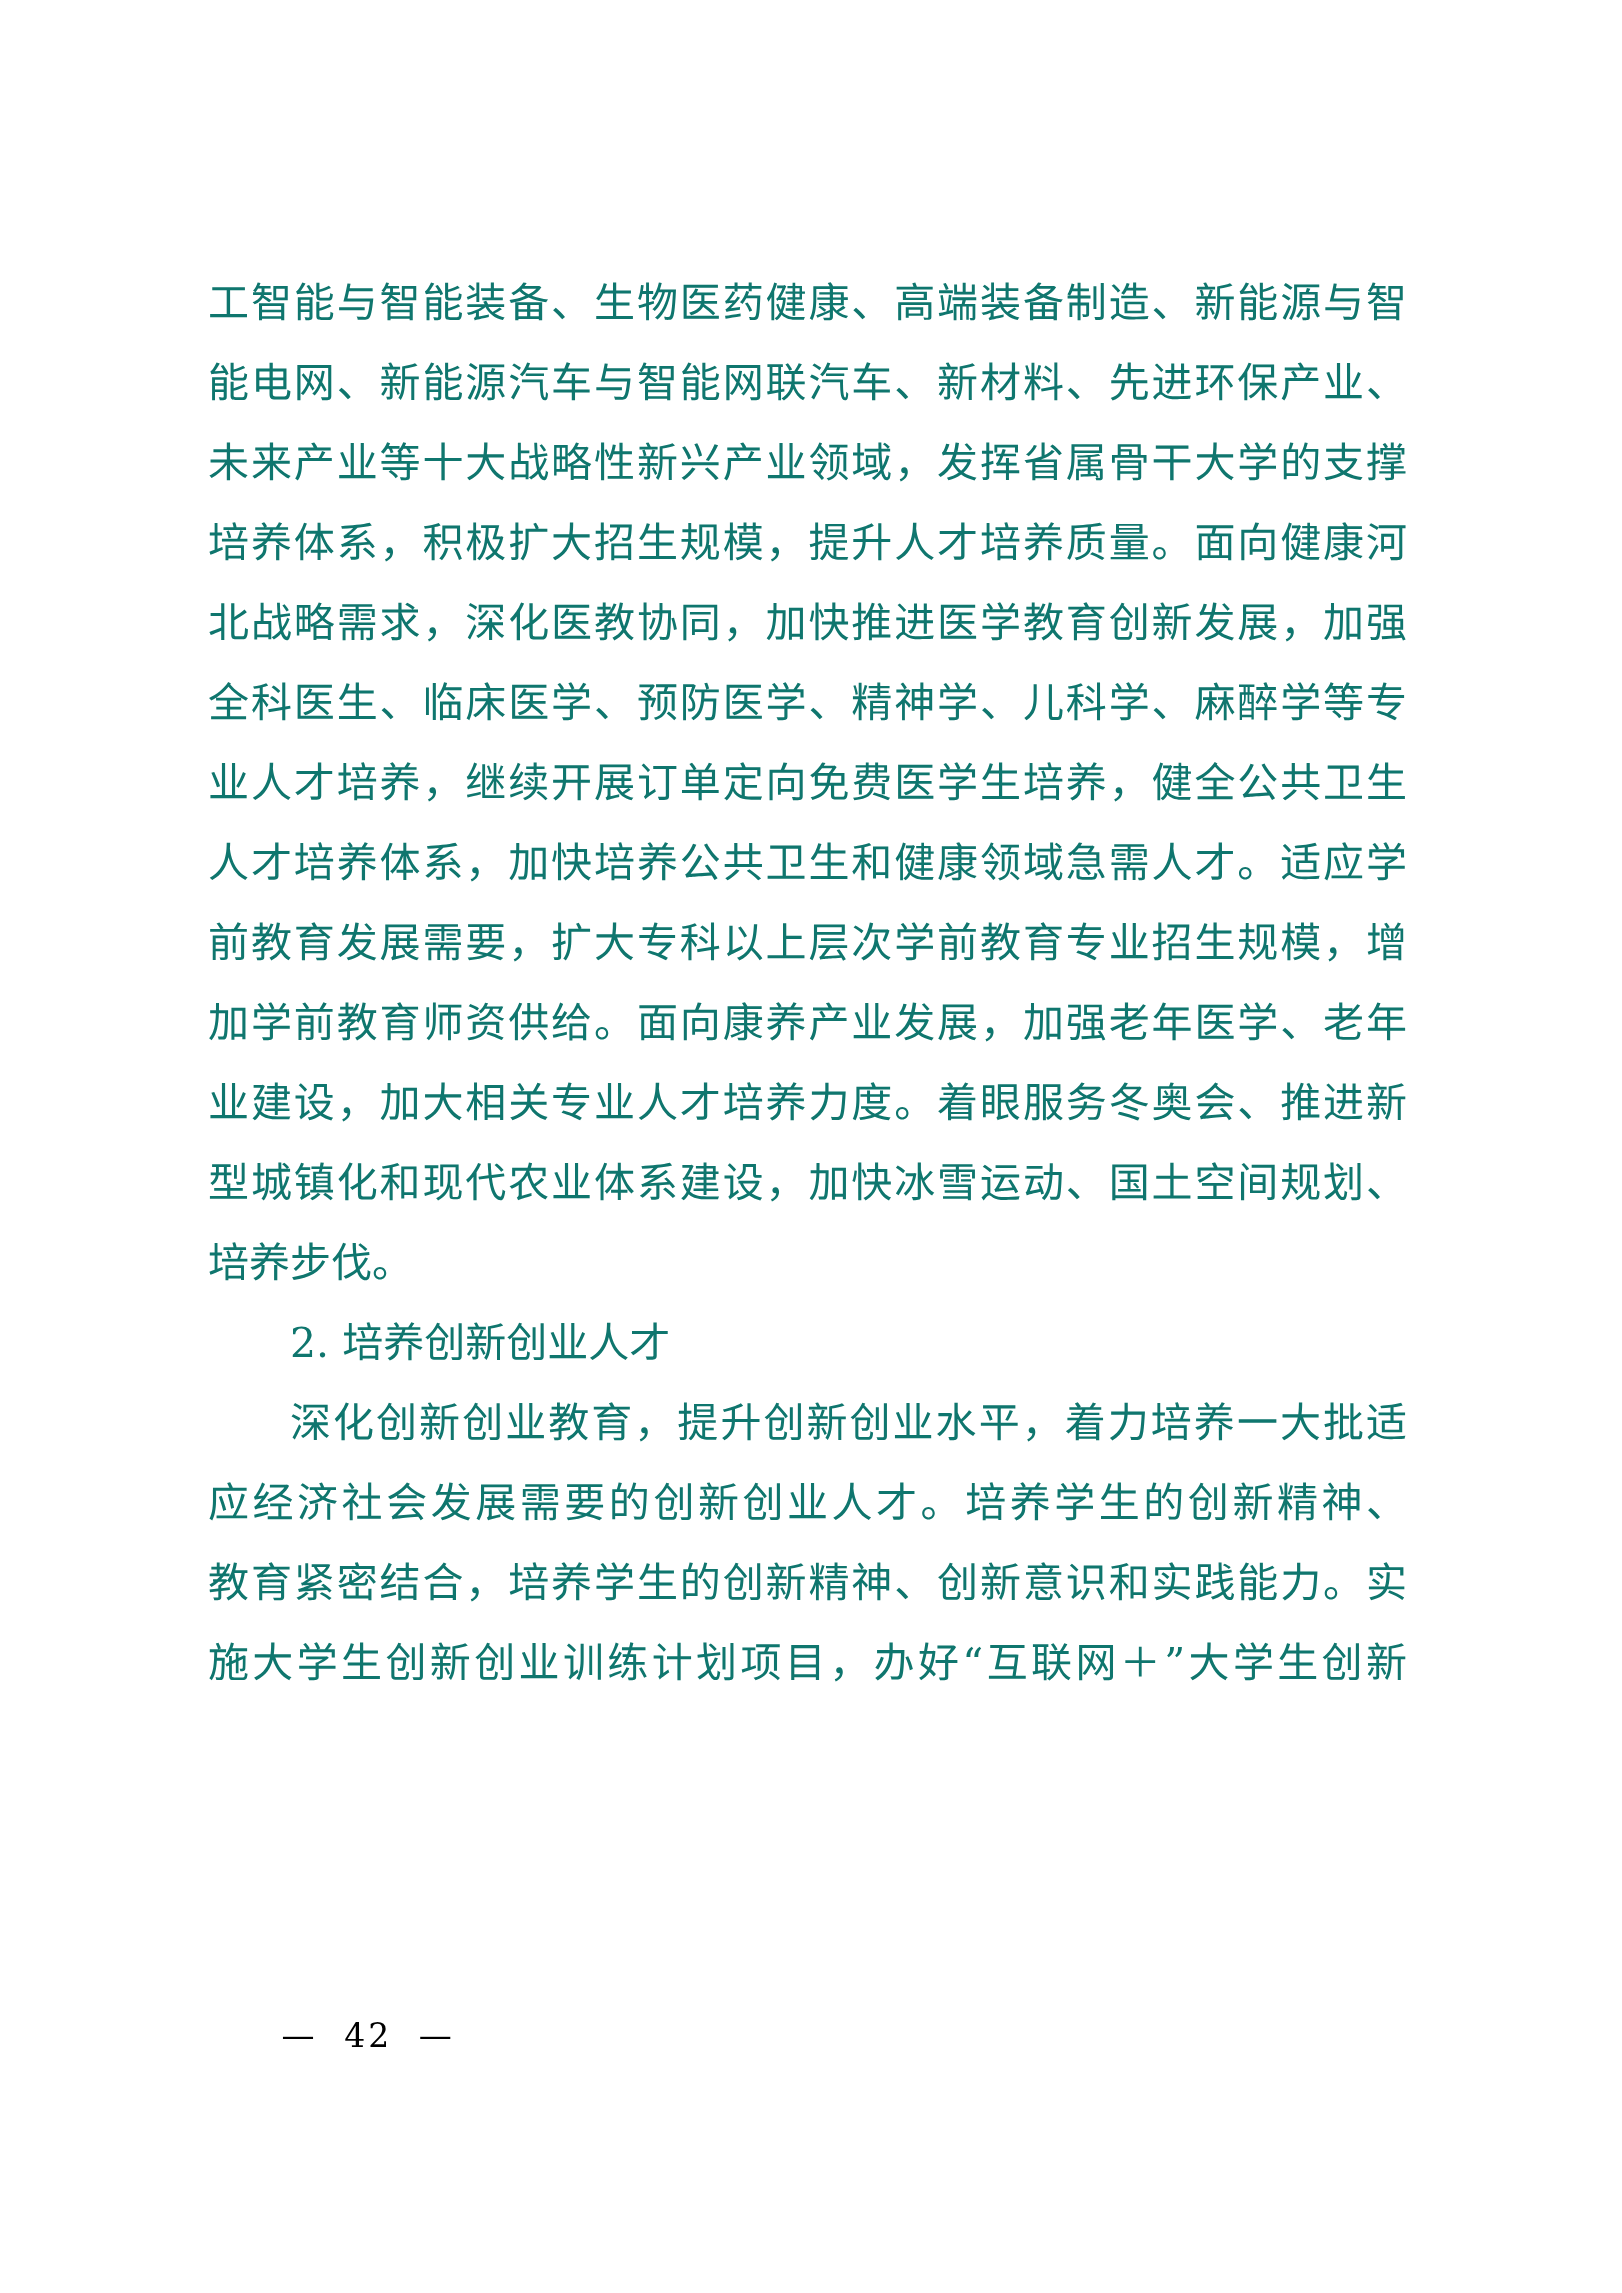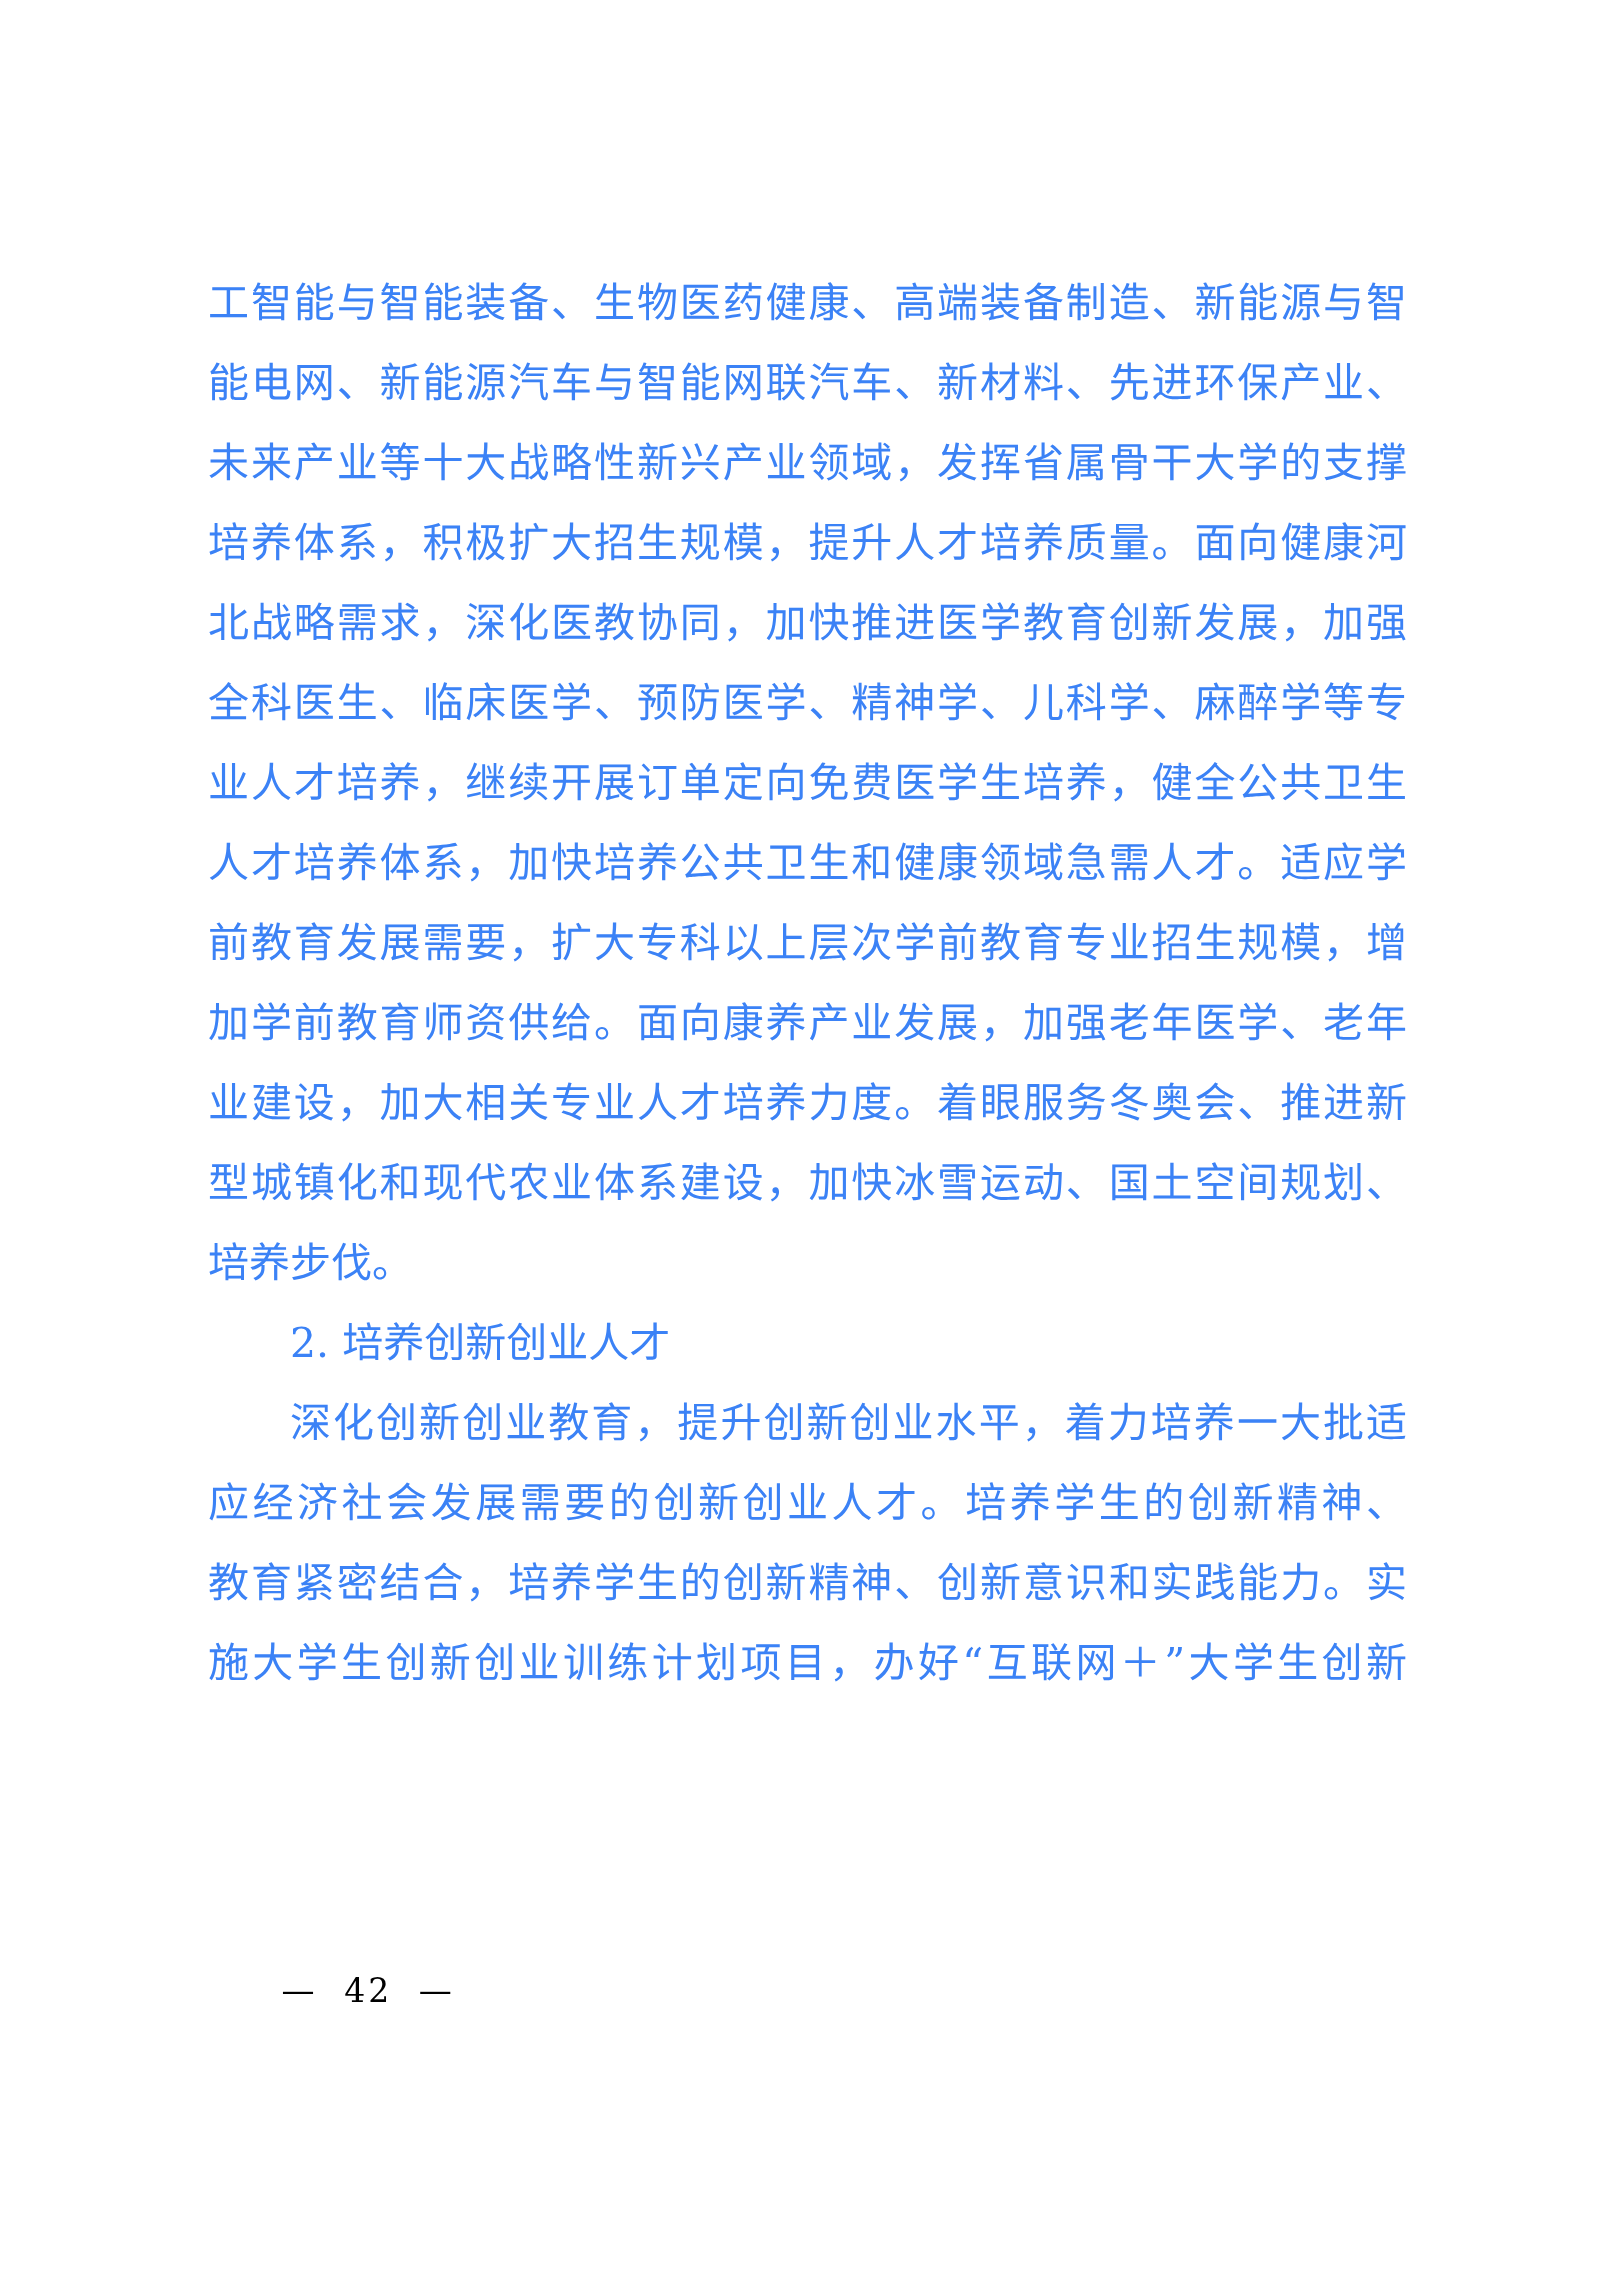--- a/index.html
+++ b/index.html
@@ -15,21 +15,21 @@
     color: #000000;
     font-family: "DejaVu Serif", "Liberation Serif", serif;
     overflow: hidden;
   }
   .content {
     position: absolute;
     left: 208px;
     top: 263px;
     width: 1199px;
     font-size: 41px;
-    color: #3b82f6;
+    color: #0f766e;
   }
   .line {
     height: 80px;
     line-height: 80px;
     text-align: justify;
     text-align-last: justify;
     text-justify: inter-character;
     overflow: hidden;
     white-space: normal;
   }
@@ -43,21 +43,21 @@
   .heading-line {
     height: 80px;
     line-height: 80px;
     padding-left: 82px;
     text-align: left;
     overflow: hidden;
   }
   .footer {
     position: absolute;
     left: 228px;
-    top: 1926px;
+    top: 1971px;
     height: 43px;
     line-height: 43px;
     font-size: 33px;
     letter-spacing: 2.9px;
     color: #000000;
     white-space: pre;
   }
 </style>
 </head>
 <body>

